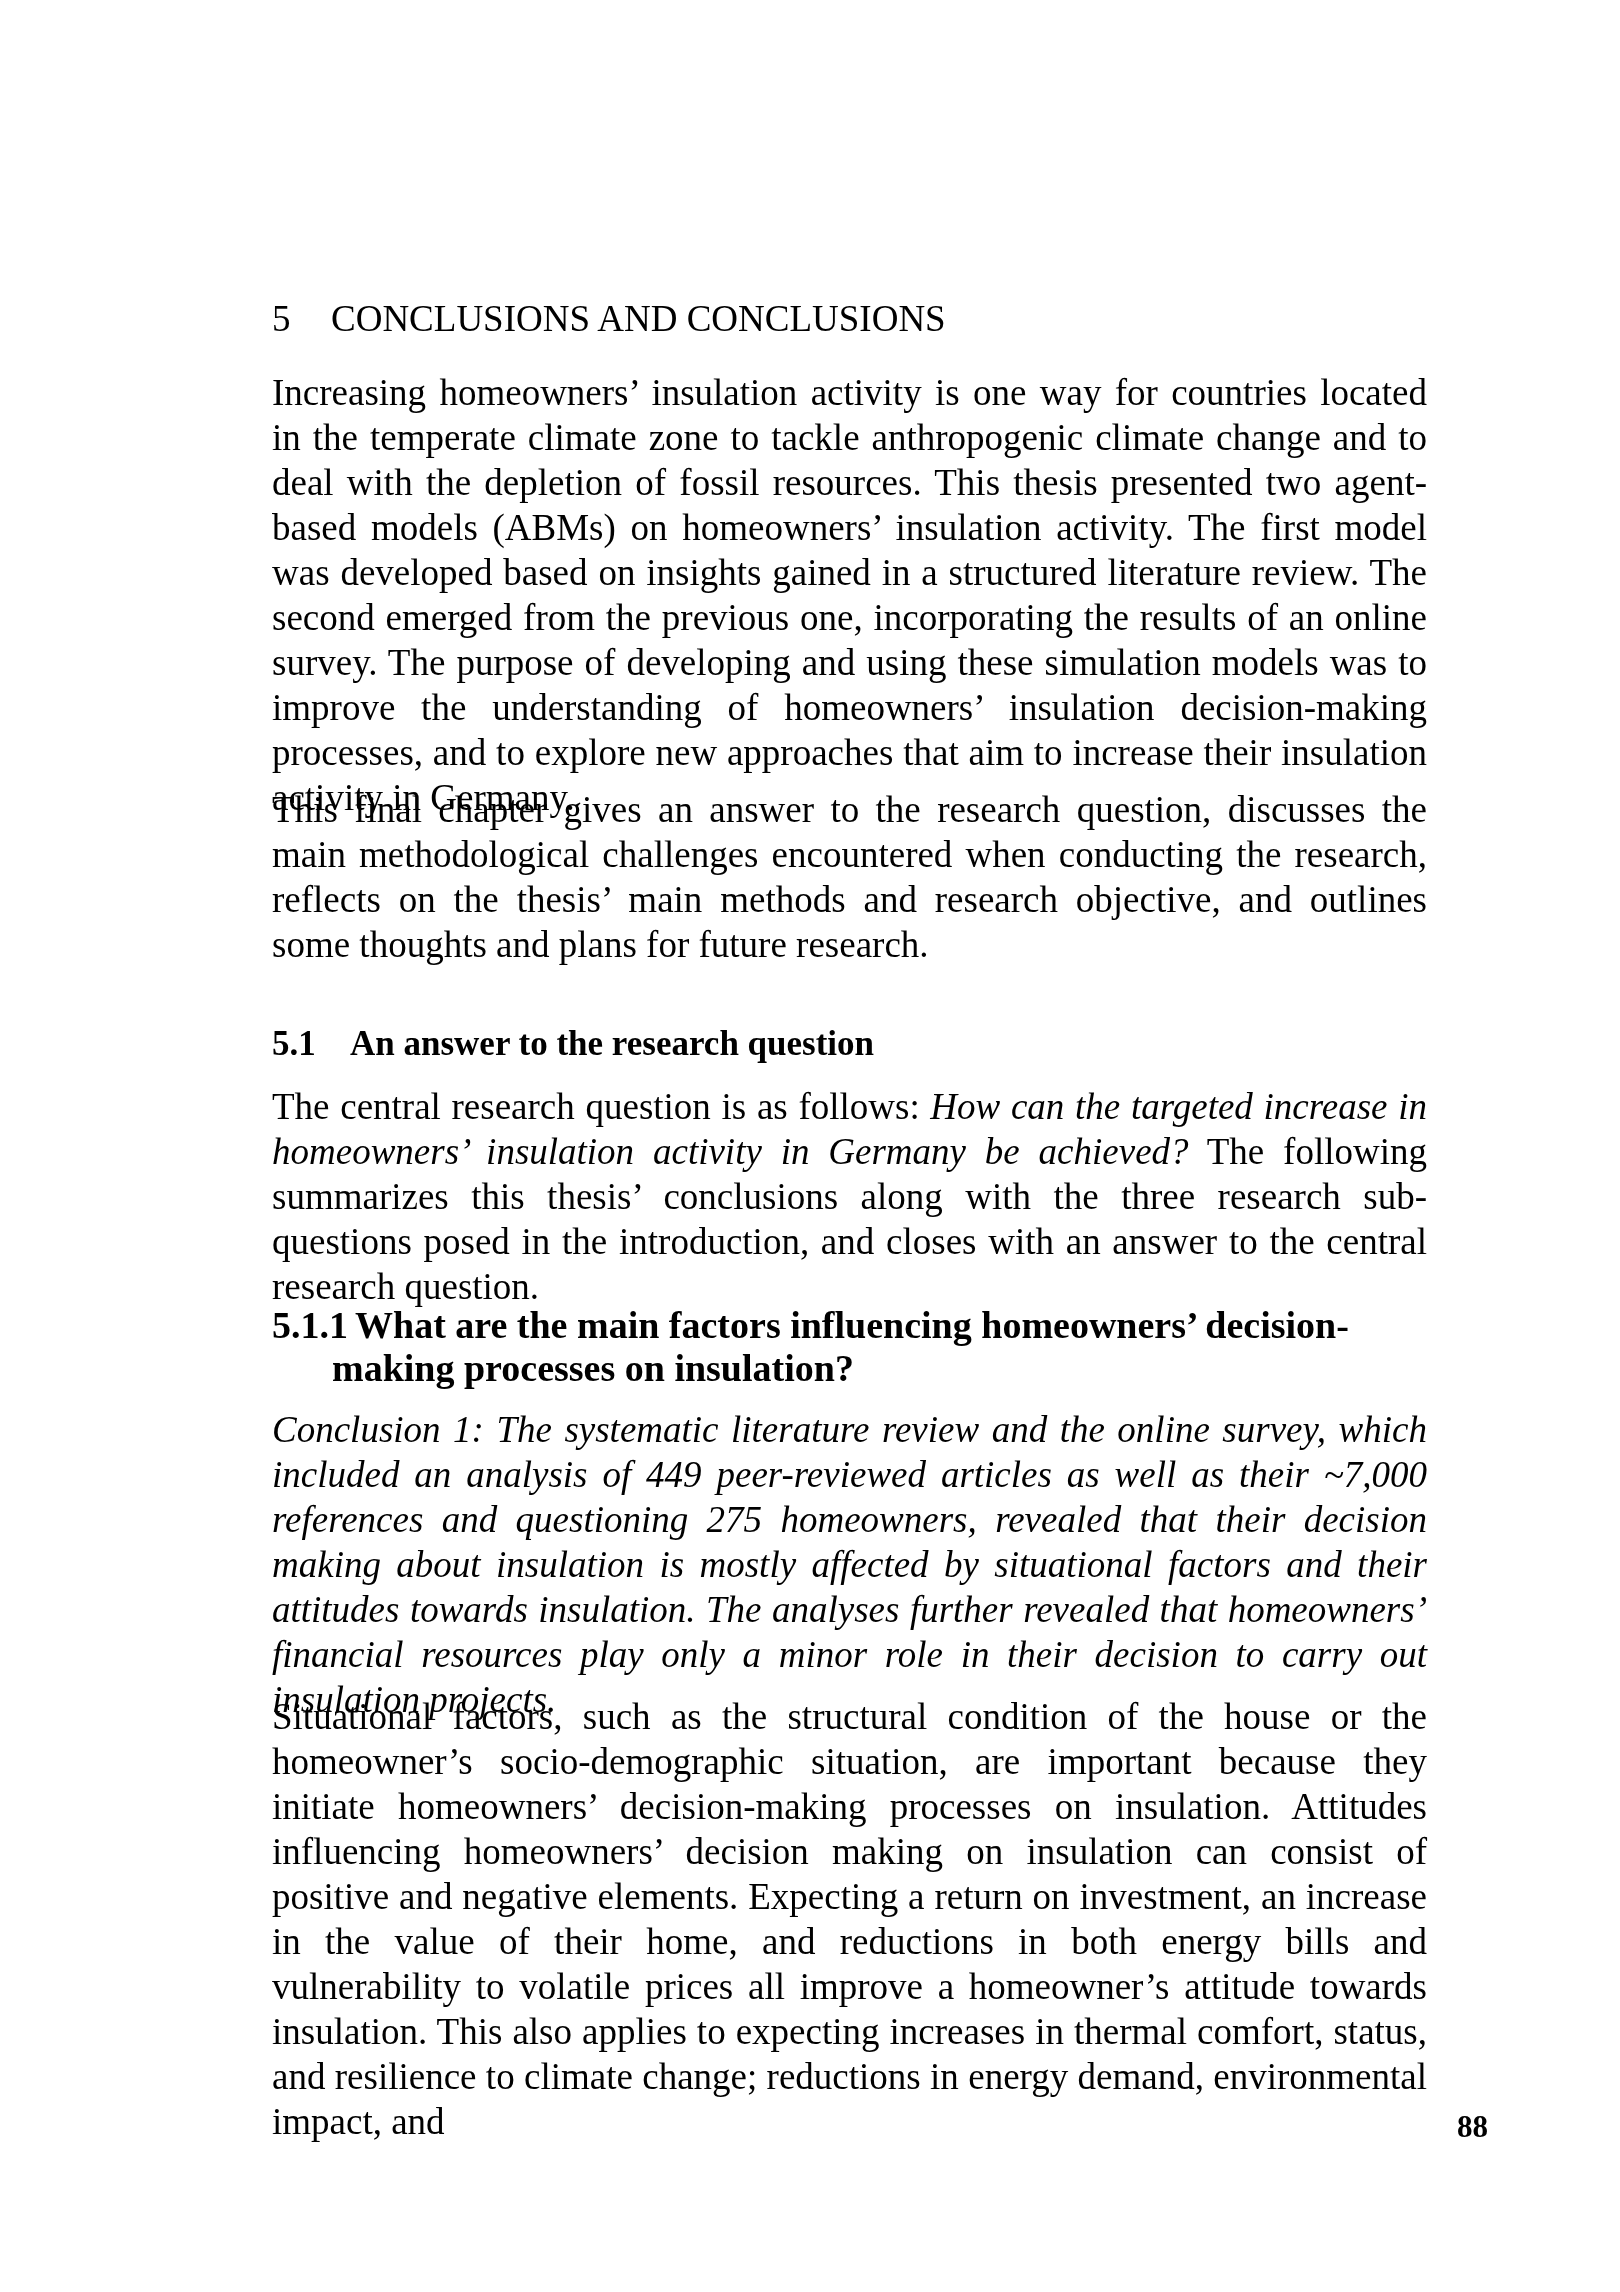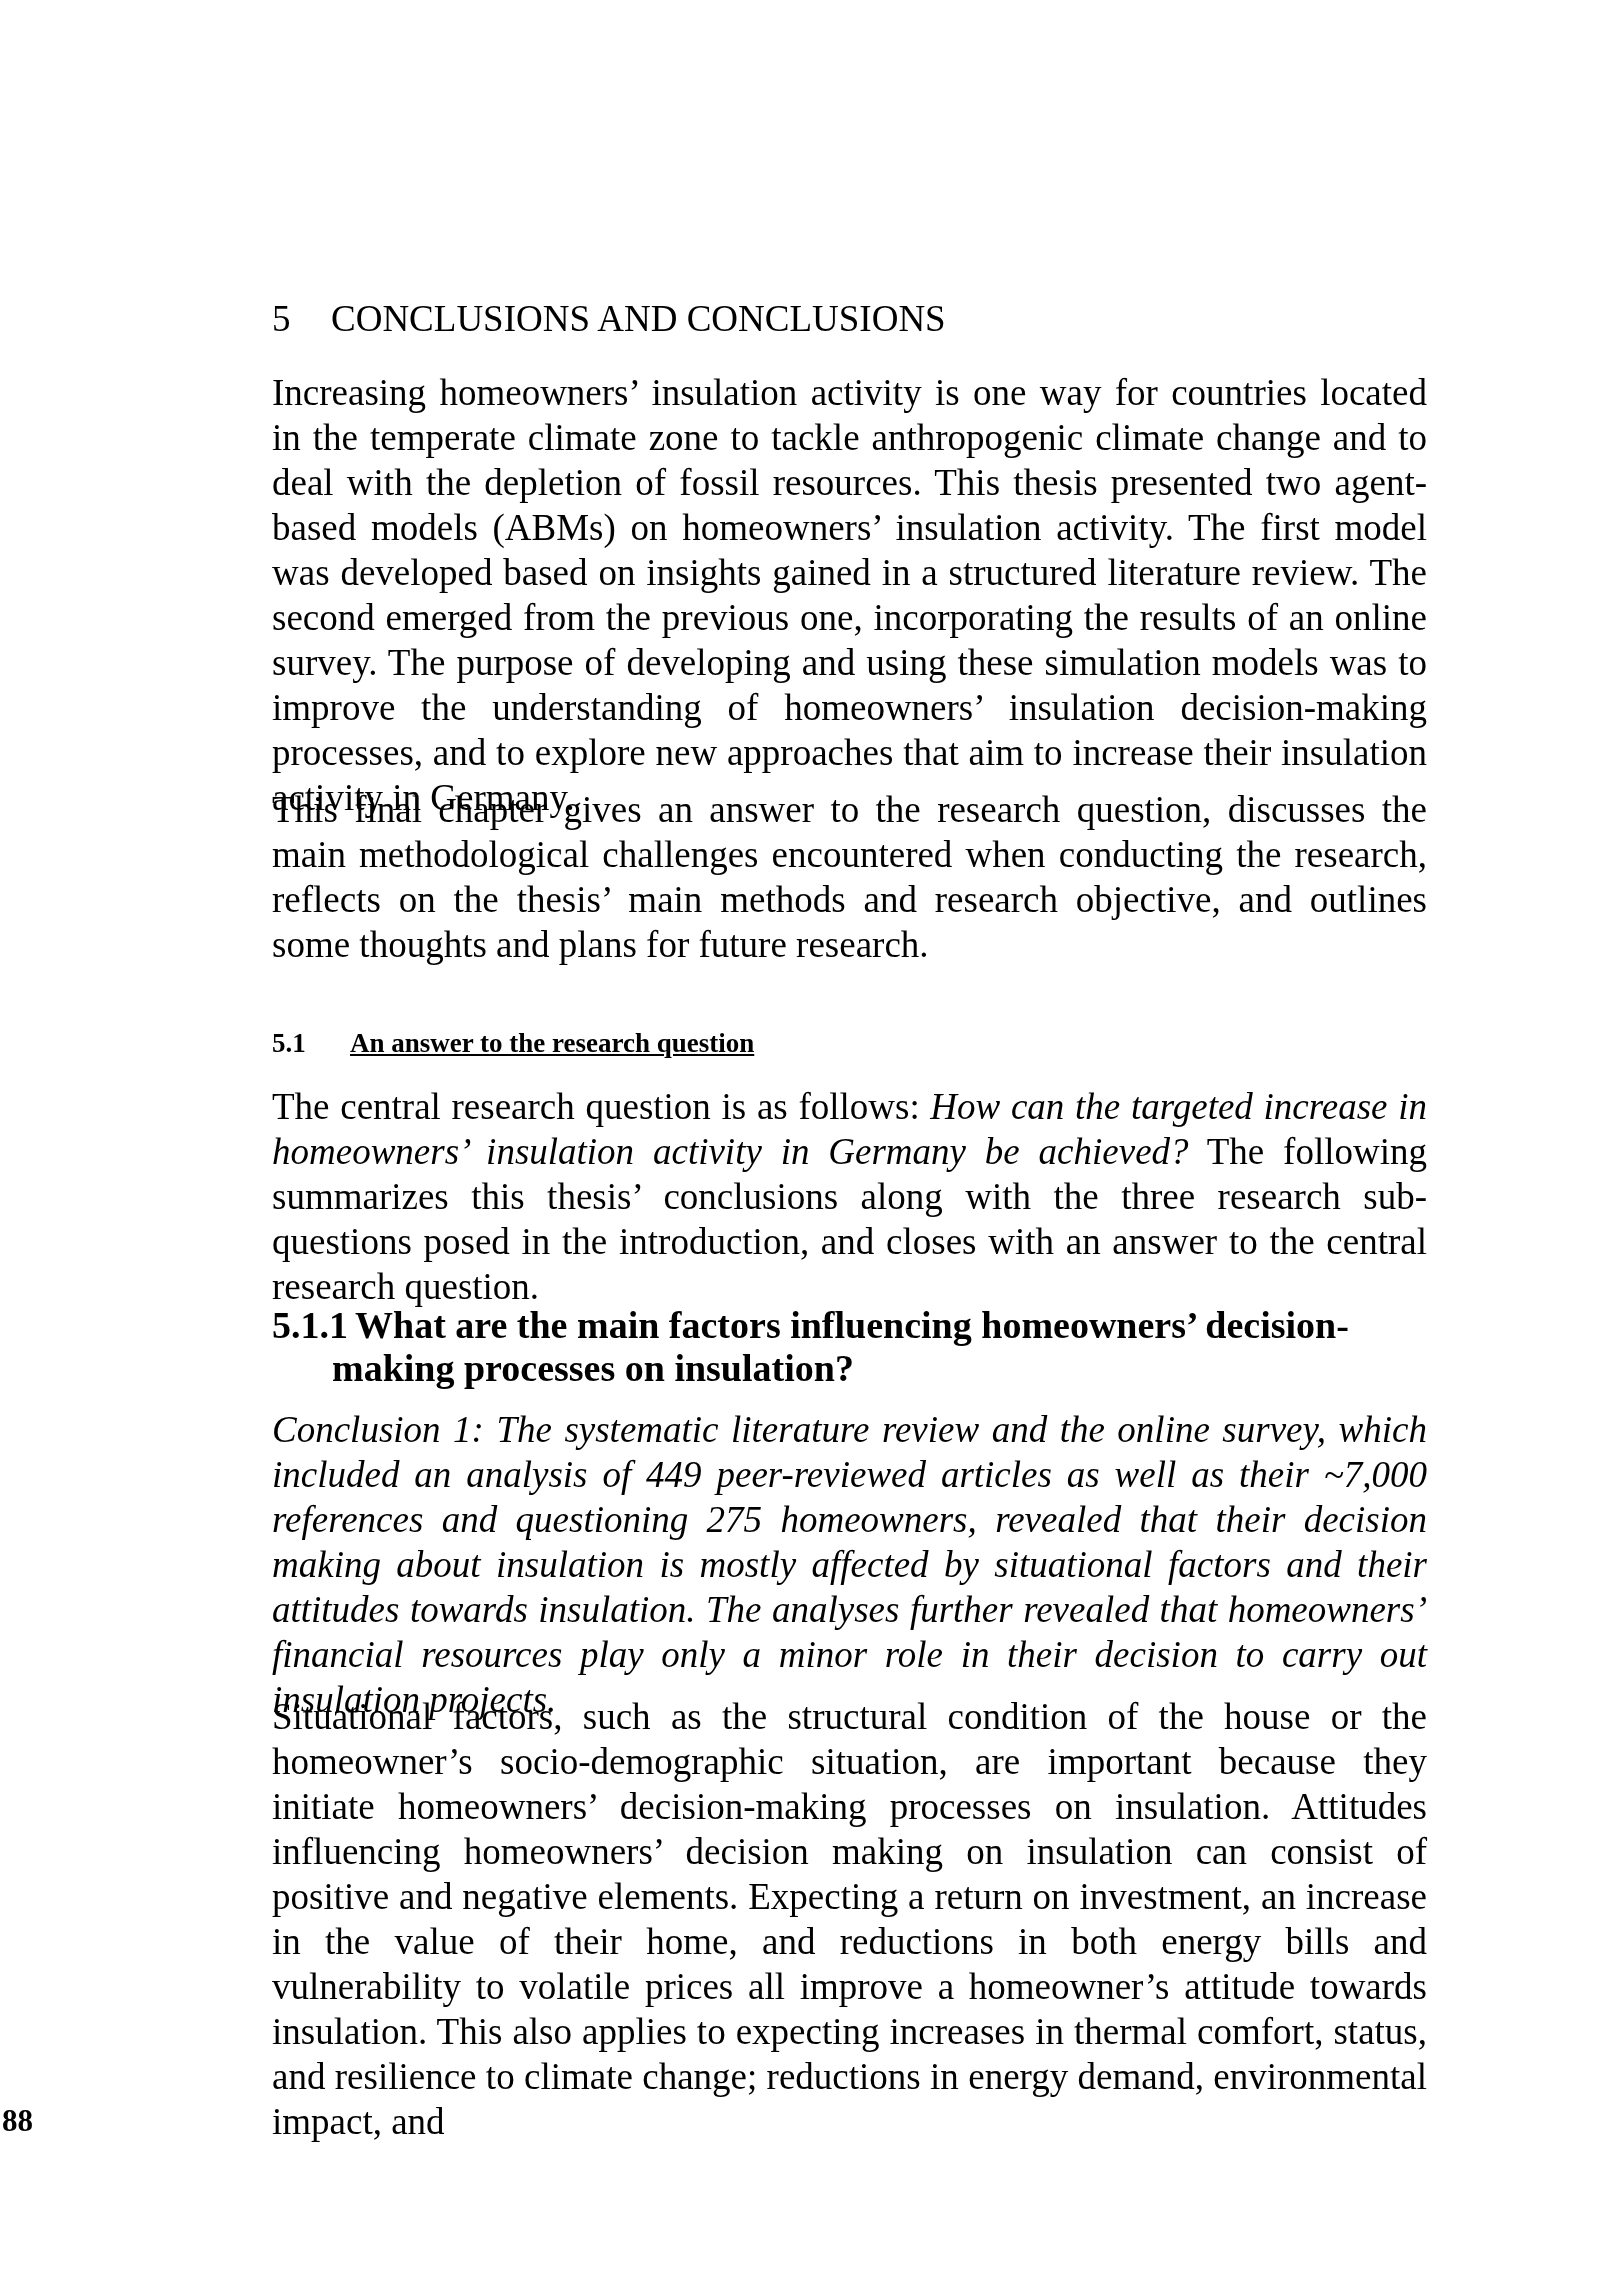--- a/index.html
+++ b/index.html
@@ -2,28 +2,28 @@
 <html><head>
 <meta charset="utf-8">
 <style>
   html, body { margin:0; padding:0; background:#ffffff; }
   body { width:1620px; height:2293px; position:relative; overflow:hidden;
          font-family:"Liberation Serif", "DejaVu Serif", serif; color:#000; }
   .blk { position:absolute; left:272px; width:1155px; }
   .para { font-size:37px; line-height:45px; text-align:justify; margin:0; }
   .chapter { font-size:37px; line-height:45px; font-weight:normal; margin:0; white-space:nowrap; }
   .chapter .num { display:inline-block; width:59px; }
-  .sec { font-size:27px; line-height:45px; font-weight:bold; margin:0; white-space:nowrap;text-decoration:underline; }
+  .sec { font-size:35px; line-height:45px; font-weight:bold; margin:0; white-space:nowrap; }
   .sec .num { display:inline-block; width:78px; }
   .subsec { font-size:38px; line-height:43px; font-weight:bold; margin:0;
             padding-left:60px; text-indent:-60px; width:1095px; }
   .subsec .num { display:inline-block; width:83px; text-indent:0; }
   .it { font-style:italic; }
-  .pagenum { position:absolute; left:0; width:1480px; top:2096px; text-align:left;
-             font-size:31px; line-height:45px; font-weight:bold; margin:2px; }
+  .pagenum { position:absolute; left:0; width:1480px; top:2096px; text-align:right;
+             font-size:31px; line-height:45px; font-weight:bold; margin:8px; }
 </style>
 </head>
 <body>
 
 <h1 class="blk chapter" style="top:296px;"><span class="num">5</span><span>CONCLUSIONS AND CONCLUSIONS</span></h1>
 
 <p class="blk para" style="top:370px;">Increasing homeowners’ insulation activity is one way for countries located in the temperate climate zone to tackle anthropogenic climate change and to deal with the depletion of fossil resources. This thesis presented two agent-based models (ABMs) on homeowners’ insulation activity. The first model was developed based on insights gained in a structured literature review. The second emerged from the previous one, incorporating the results of an online survey. The purpose of developing and using these simulation models was to improve the understanding of homeowners’ insulation decision-making processes, and to explore new approaches that aim to increase their insulation activity in Germany.</p>
 
 <p class="blk para" style="top:787px;">This final chapter gives an answer to the research question, discusses the main methodological challenges encountered when conducting the research, reflects on the thesis’ main methods and research objective, and outlines some thoughts and plans for future research.</p>
 

